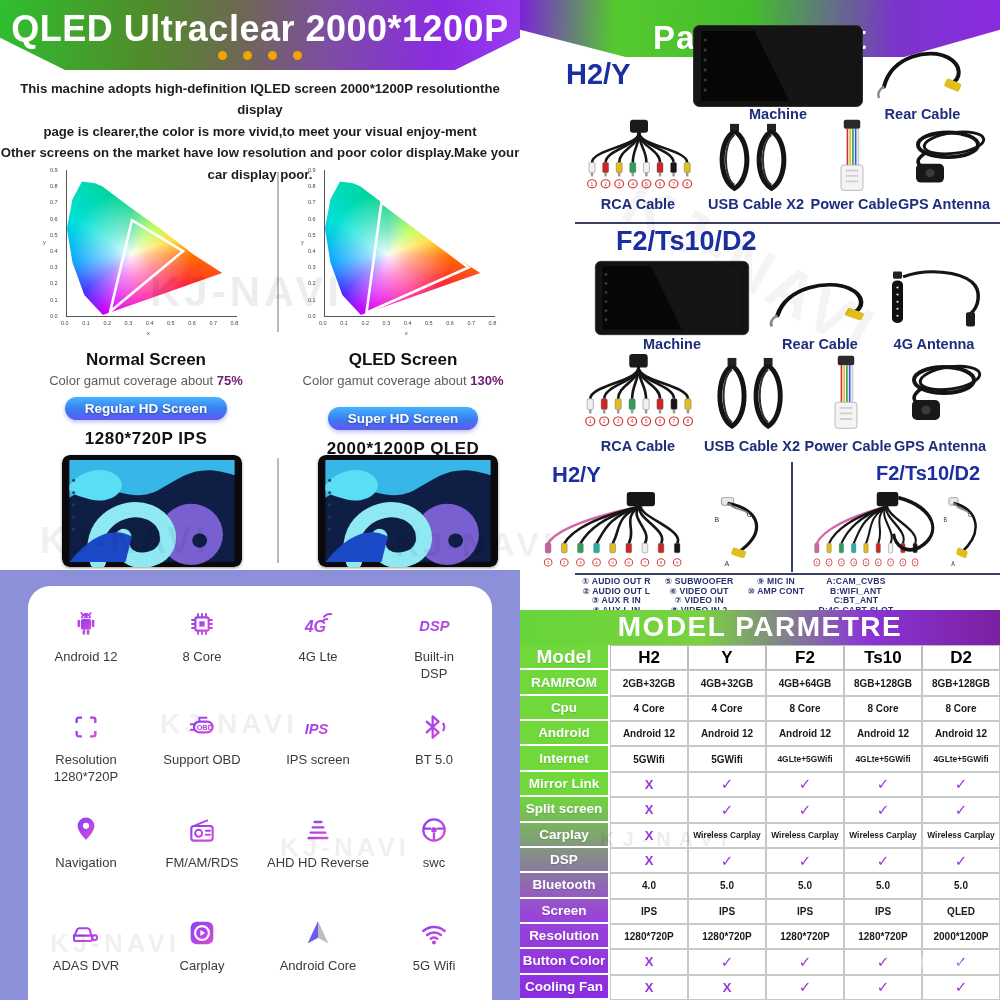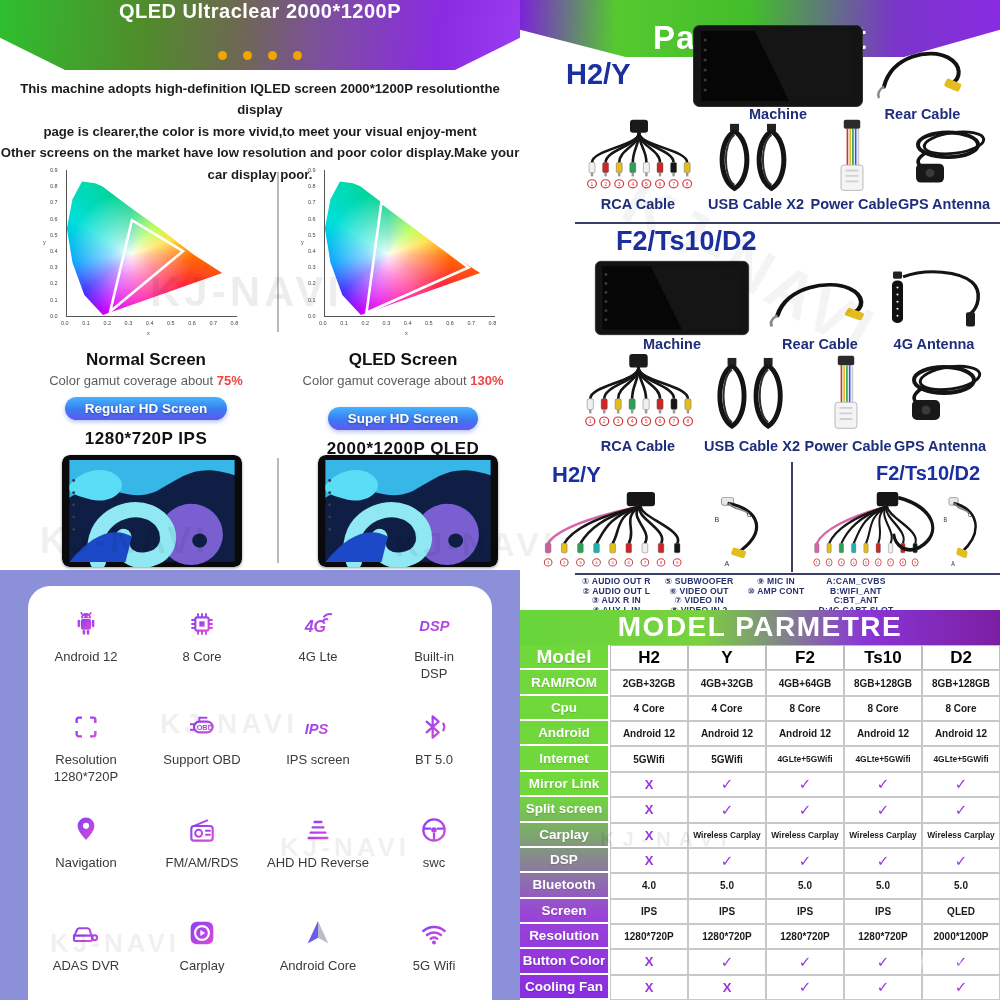--- a/index.html
+++ b/index.html
@@ -5,40 +5,40 @@
   html,body{margin:0;padding:0;background:#fff;}
   #stage{position:relative;width:1000px;height:1000px;overflow:hidden;
          font-family:"Liberation Sans","DejaVu Sans",sans-serif;background:#fff;}
   .abs{position:absolute;}
 
   
   #left{left:0;top:0;width:520px;height:1000px;}
   .banner-l{left:0;top:0;width:520px;height:70px;
     background:linear-gradient(95deg,#2fbf2f 0%,#4f8c2a 28%,#6e6852 46%,#7d4f9e 62%,#8a2be2 84%,#9a3bf0 100%);
     clip-path:polygon(0 0,100% 0,100% 54%,87.5% 100%,12.5% 100%,0 54%);}
-  .banner-l .t{text-align:center;color:#fff;font-size:20px;font-weight:800;letter-spacing:.5px;}
+  .banner-l .t{margin-top:8px;text-align:center;color:#fff;font-size:36px;font-weight:800;letter-spacing:.5px;}
   .dots{left:0;top:46px;width:520px;text-align:center;}
   .dots i{display:inline-block;width:9px;height:9px;border-radius:50%;background:#f0a500;margin:0 8px;}
   .desc{left:0;top:78px;width:520px;text-align:center;font-size:13.2px;font-weight:700;color:#1d1d1d;line-height:1.62;}
 
   .cie{width:200px;height:175px;}
   .cie .plotbox{position:absolute;left:24px;top:6px;width:170px;height:146px;
     border-left:1.5px solid #555;border-bottom:1.5px solid #555;}
   .cie .shoe{position:absolute;left:24px;top:6px;width:170px;height:146px;
     background:
       radial-gradient(circle at 38% 58%, rgba(255,255,255,.95) 0%, rgba(255,255,255,.55) 16%, rgba(255,255,255,0) 46%),
       conic-gradient(from 0deg at 38% 58%, #00d080 0deg,#9dff00 42deg,#ffd800 70deg,#ff6a00 92deg,#ff1e3c 122deg,#ff00a8 168deg,#d400ff 202deg,#3c2cff 232deg,#00a0ff 262deg,#00e0d8 302deg,#00d080 360deg);
     clip-path:polygon(21.7% 99.4%,10.8% 85.6%,3.8% 63.3%,0.5% 40%,3.8% 20%,9.4% 7.8%,17% 9%,21.3% 11.1%,36.3% 24.4%,56.3% 41.1%,75% 57.8%,91.9% 70.6%);}
   .cie svg.tri{position:absolute;left:24px;top:6px;width:170px;height:146px;}
   .cie .tick{position:absolute;font-size:5.5px;color:#444;}
   .vdiv{width:2px;background:#b9b9b9;}
 
   .cmp-name{font-size:17px;font-weight:800;color:#111;text-align:center;}
   .cmp-sub{font-size:13px;color:#5d5d5d;text-align:center;margin-top:3px;}
-  .cmp-sub b{color:#ef4444;}
+  .cmp-sub b{color:#701a75;}
   .pill{display:inline-block;padding:4px 20px;border-radius:14px;color:#fff;font-size:13.5px;font-weight:800;
     background:linear-gradient(180deg,#45b4ff 0%,#3a7bf0 55%,#6257f2 100%);
     text-shadow:0 1px 2px rgba(0,0,0,.35);box-shadow:0 2px 4px rgba(40,80,220,.35);}
   .cmp-spec{font-size:17px;font-weight:800;color:#111;text-align:center;letter-spacing:.5px;}
 
   .tablet{border-radius:8px;overflow:hidden;box-shadow:0 1px 3px rgba(0,0,0,.4);}
 
   .panel{left:0;top:570px;width:520px;height:430px;background:#8c90d8;}
   .card{left:28px;top:586px;width:464px;height:414px;background:#fff;border-radius:22px 22px 0 0;}
   #feature-grid{position:absolute;left:0;top:22px;width:464px;display:grid;

